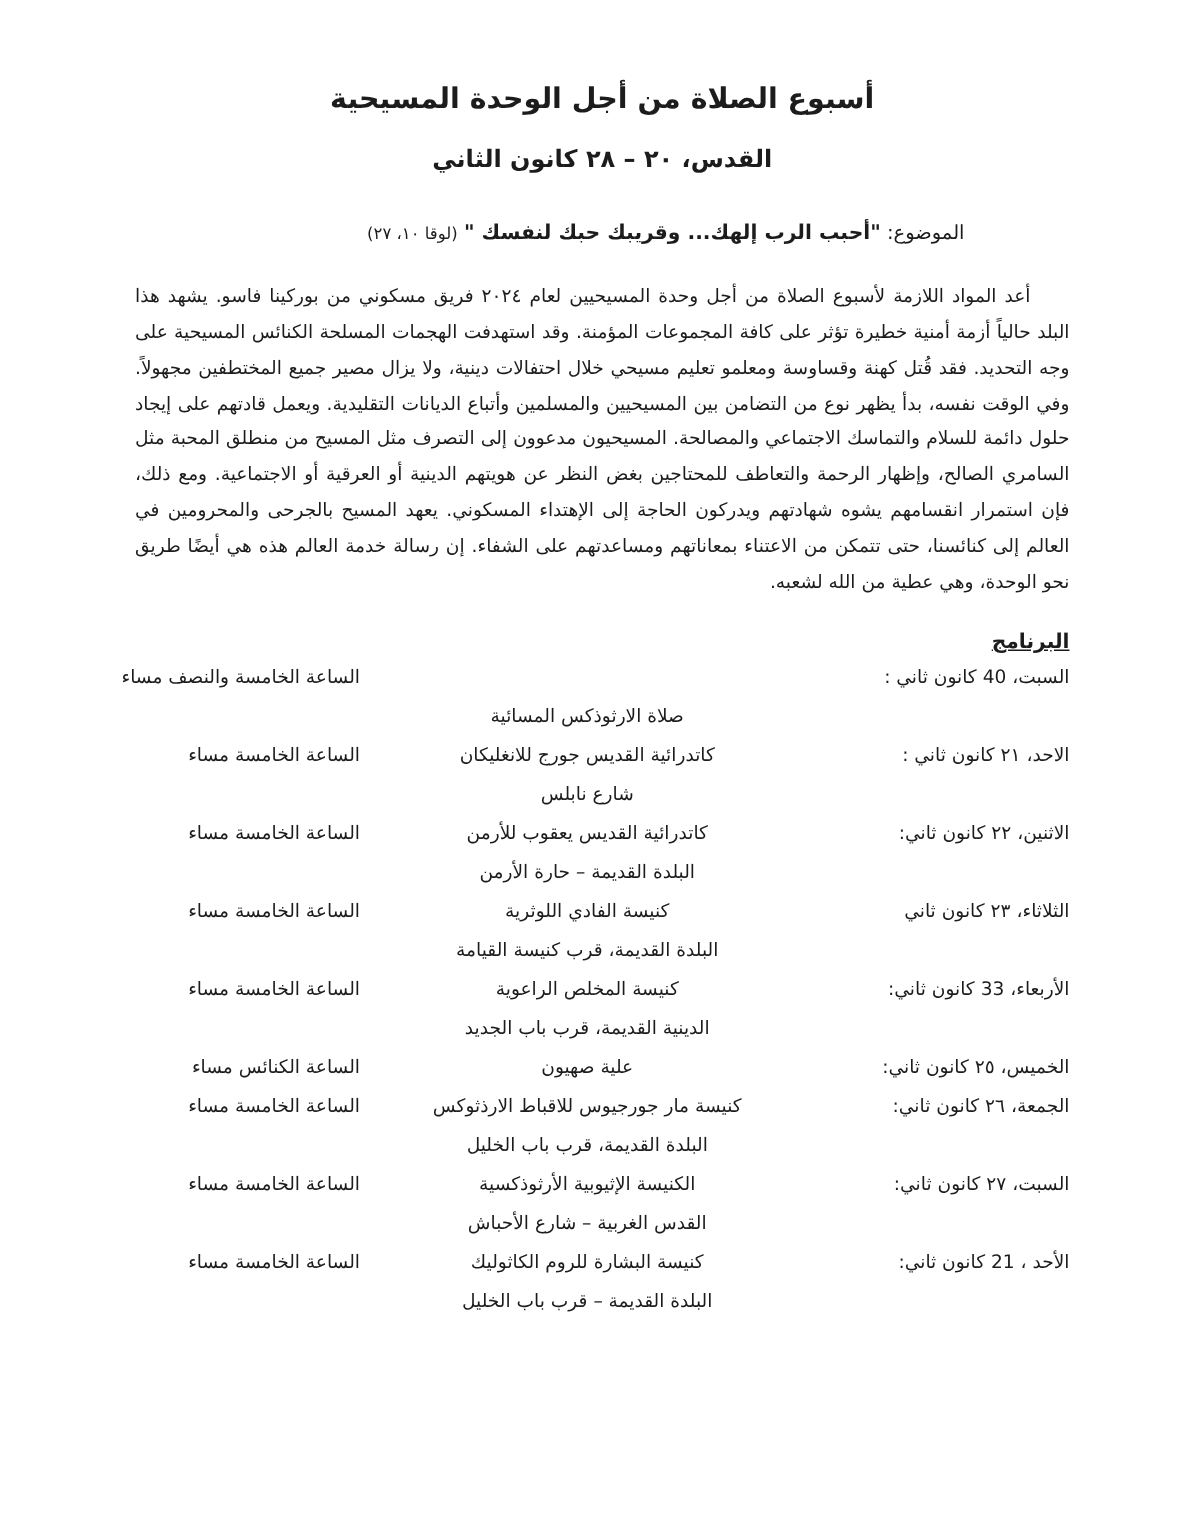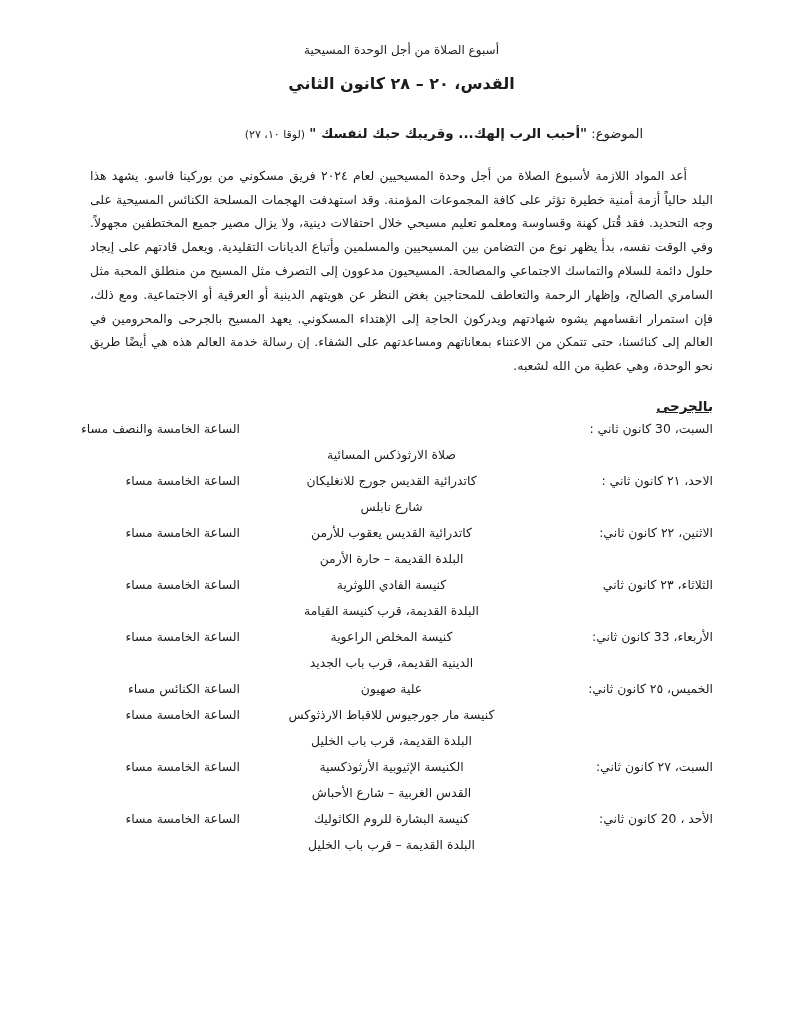--- a/index.html
+++ b/index.html
@@ -6,21 +6,21 @@
   body{
     width:789px;height:1022px;
     font-family:"DejaVu Sans",sans-serif;
     color:#1c1c1c;
     direction:rtl;
     box-sizing:border-box;
     padding:42px 76px 30px 90px;
     overflow:hidden;
   }
   .hdr{text-align:center;}
-  .doc-title{font-size:12px;font-weight:normal;margin:0 0 16px 0;line-height:1.35;}
+  .doc-title{font-size:19px;font-weight:bold;margin:12px 0 16px 0;line-height:1.35;}
   .doc-year{font-size:20px;font-weight:bold;margin:0 0 14px 0;font-family:"DejaVu Serif",serif;}
   .doc-place{font-size:16px;font-weight:bold;margin:0 0 30px 0;}
   .subject{font-size:13px;margin:0 70px 20px 0;line-height:1.5;}
   .subject .q{font-weight:bold;font-size:13.5px;}
   .subject .ref{font-size:11px;}
   .intro{
     font-size:12.4px;line-height:1.92;text-align:justify;
     margin:0 0 18px 0;text-indent:26px;
   }
   .prog-head{
@@ -50,24 +50,24 @@
 
 <div class="subject">
   <span>الموضوع:</span>
   <span class="q">"أحبب الرب إلهك... وقريبك حبك لنفسك "</span>
   <span class="ref">(لوقا ١٠، ٢٧)</span>
 </div>
 
 <p class="intro">أعد المواد اللازمة لأسبوع الصلاة من أجل وحدة المسيحيين لعام ٢٠٢٤ فريق مسكوني من بوركينا فاسو. يشهد هذا البلد حالياً أزمة أمنية خطيرة تؤثر على كافة المجموعات المؤمنة. وقد استهدفت الهجمات المسلحة الكنائس المسيحية على وجه التحديد. فقد قُتل كهنة وقساوسة ومعلمو تعليم مسيحي خلال احتفالات دينية، ولا يزال مصير جميع المختطفين مجهولاً. وفي الوقت نفسه، بدأ يظهر نوع من التضامن بين المسيحيين والمسلمين وأتباع الديانات التقليدية. ويعمل قادتهم على إيجاد حلول دائمة للسلام والتماسك الاجتماعي والمصالحة. المسيحيون مدعوون إلى التصرف مثل المسيح من منطلق المحبة مثل السامري الصالح، وإظهار الرحمة والتعاطف للمحتاجين بغض النظر عن هويتهم الدينية أو العرقية أو الاجتماعية. ومع ذلك، فإن استمرار انقسامهم يشوه شهادتهم ويدركون الحاجة إلى الإهتداء المسكوني. يعهد المسيح بالجرحى والمحرومين في العالم إلى كنائسنا، حتى تتمكن من الاعتناء بمعاناتهم ومساعدتهم على الشفاء. إن رسالة خدمة العالم هذه هي أيضًا طريق نحو الوحدة، وهي عطية من الله لشعبه.</p>
 
 <section>
-  <h2 class="prog-head">بالجرحى</h2>
+  <h2 class="prog-head">البرنامج</h2>
   <div id="program-rows">
   <div class="prow">
-    <div class="day">السبت، 30 كانون ثاني :</div>
+    <div class="day">السبت، 40 كانون ثاني :</div>
     <div class="time">الساعة الخامسة والنصف مساء</div>
     <div class="loc">صلاة الارثوذكس المسائية</div>
   </div>
 
   <div class="prow">
     <div class="day">الاحد، ٢١ كانون ثاني :</div>
     <div class="venue">كاتدرائية القديس جورج للانغليكان</div>
     <div class="time">الساعة الخامسة مساء</div>
     <div class="loc">شارع نابلس</div>
   </div>
@@ -93,32 +93,33 @@
     <div class="loc">الدينية القديمة، قرب باب الجديد</div>
   </div>
 
   <div class="prow">
     <div class="day">الخميس، ٢٥ كانون ثاني:</div>
     <div class="venue">علية صهيون</div>
     <div class="time">الساعة الكنائس مساء</div>
   </div>
 
   <div class="prow">
+    <div class="day">الجمعة، ٢٦ كانون ثاني:</div>
     <div class="venue">كنيسة مار جورجيوس للاقباط الارذثوكس</div>
     <div class="time">الساعة الخامسة مساء</div>
     <div class="loc">البلدة القديمة، قرب باب الخليل</div>
   </div>
 
   <div class="prow">
     <div class="day">السبت، ٢٧ كانون ثاني:</div>
     <div class="venue">الكنيسة الإثيوبية الأرثوذكسية</div>
     <div class="time">الساعة الخامسة مساء</div>
     <div class="loc">القدس الغربية – شارع الأحباش</div>
   </div>
 
   <div class="prow">
-    <div class="day">الأحد ، 20 كانون ثاني:</div>
+    <div class="day">الأحد ، 21 كانون ثاني:</div>
     <div class="venue">كنيسة البشارة للروم الكاثوليك</div>
     <div class="time">الساعة الخامسة مساء</div>
     <div class="loc">البلدة القديمة – قرب باب الخليل</div>
   </div>
 </div>
 </section>
 
 </body></html>

